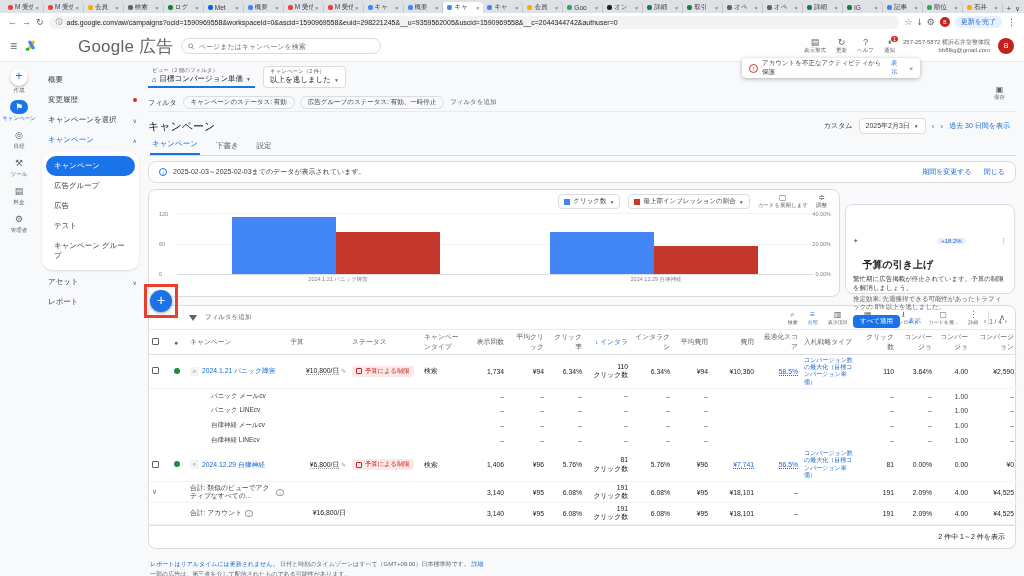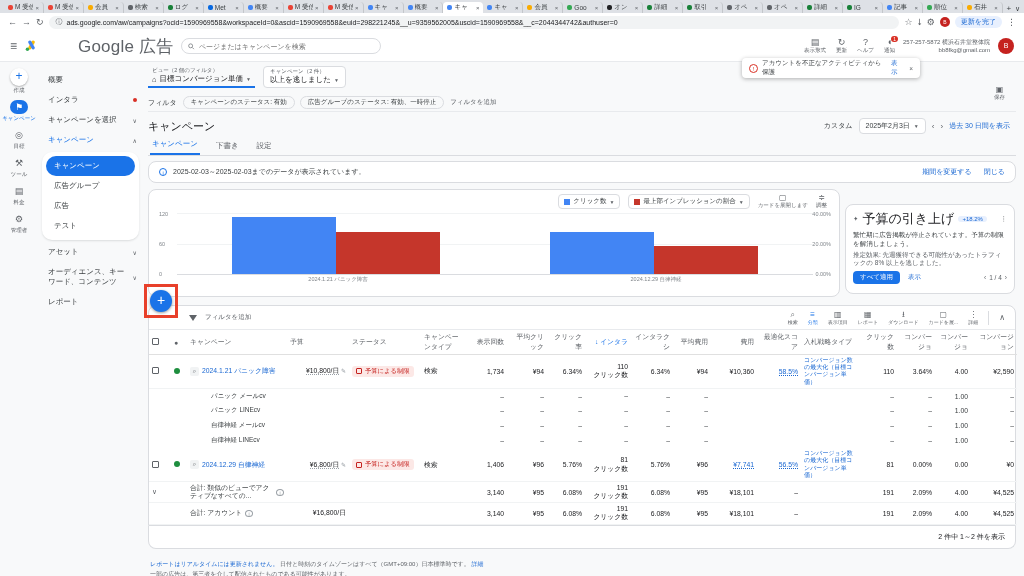--- a/index.html
+++ b/index.html
@@ -103,21 +103,21 @@
   .axis-l { position:absolute; left:-18px; font-size:5.5px; color:#80868b; }
   .axis-r { position:absolute; right:-18px; font-size:5.5px; color:#80868b; }
   .groups { position:absolute; left:0; right:0; bottom:0; top:0; display:flex; justify-content:space-around; align-items:flex-end; }
   .bargroup { display:flex; align-items:flex-end; width:216px; justify-content:center; }
   .bar { width:104px; }
   .xlabels { display:flex; justify-content:space-around; margin:1px 18px 0 20px; font-size:5.5px; color:#80868b; }
 
   
   .insight { position:absolute; left:845px; top:142px; width:170px; height:90px; background:#fff; border:1px solid #dadce0; border-radius:8px; padding:5px 7px; font-size:6.5px; color:#3c4043; }
   .ins-head { display:flex; align-items:center; gap:4px; }
-  .ins-title { font-size:13px; color:#202124; font-weight:normal; }
+  .ins-title { font-size:10px; color:#202124; font-weight:bold;margin-top:48px; }
   .ins-badge { background:#e8f0fe; color:#1967d2; border-radius:7px; padding:0 4px; font-size:6px; }
   .ins-menu { margin-left:auto; color:#5f6368; }
   .ins-body { margin-top:3px; line-height:1.35; }
   .ins-est { margin-top:2px; line-height:1.3; color:#5f6368; }
   .ins-foot { display:flex; align-items:center; margin-top:4px; gap:8px; }
   .btn-primary { background:#1a73e8; color:#fff; border-radius:4px; padding:2px 7px; font-size:6.5px; }
   .ins-pager { margin-left:auto; color:#5f6368; font-size:6.5px; display:flex; gap:3px; }
 
   
   .fab { position:absolute; left:150px; top:228px; width:22px; height:22px; border-radius:50%; background:#1a73e8; color:#fff; font-size:14px; text-align:center; line-height:21px; box-shadow:0 1px 3px rgba(0,0,0,.4); z-index:30; }
@@ -386,43 +386,40 @@
         <div class="rail-item">
           <div class="rail-ico">⚙</div>
           <div class="rail-label">管理者</div>
         </div>
       </div>
     <div id="nav">
         <div class="nav-item">
           <span>概要</span>
         </div>
         <div class="nav-item">
-          <span>インタラ</span>
+          <span>変更履歴</span>
           <span class="reddot"></span>
         </div>
         <div class="nav-item">
           <span>キャンペーンを選択</span>
           <span class="chev">∨</span>
         </div>
         <div class="nav-item parent-active">
           <span>キャンペーン</span>
           <span class="chev">∧</span>
         </div>
         <div class="nav-card">
           <div class="nav-sub selected">キャンペーン</div>
           <div class="nav-sub">広告グループ</div>
           <div class="nav-sub">広告</div>
           <div class="nav-sub">テスト</div>
+          <div class="nav-sub">キャンペーン グループ</div>
         </div>
         <div class="nav-item">
           <span>アセット</span>
-          <span class="chev">∨</span>
-        </div>
-        <div class="nav-item">
-          <span>オーディエンス、キーワード、コンテンツ</span>
           <span class="chev">∨</span>
         </div>
         <div class="nav-item">
           <span>レポート</span>
         </div>
       </div>
 
     <div id="main">
 
       <div class="selrow">

